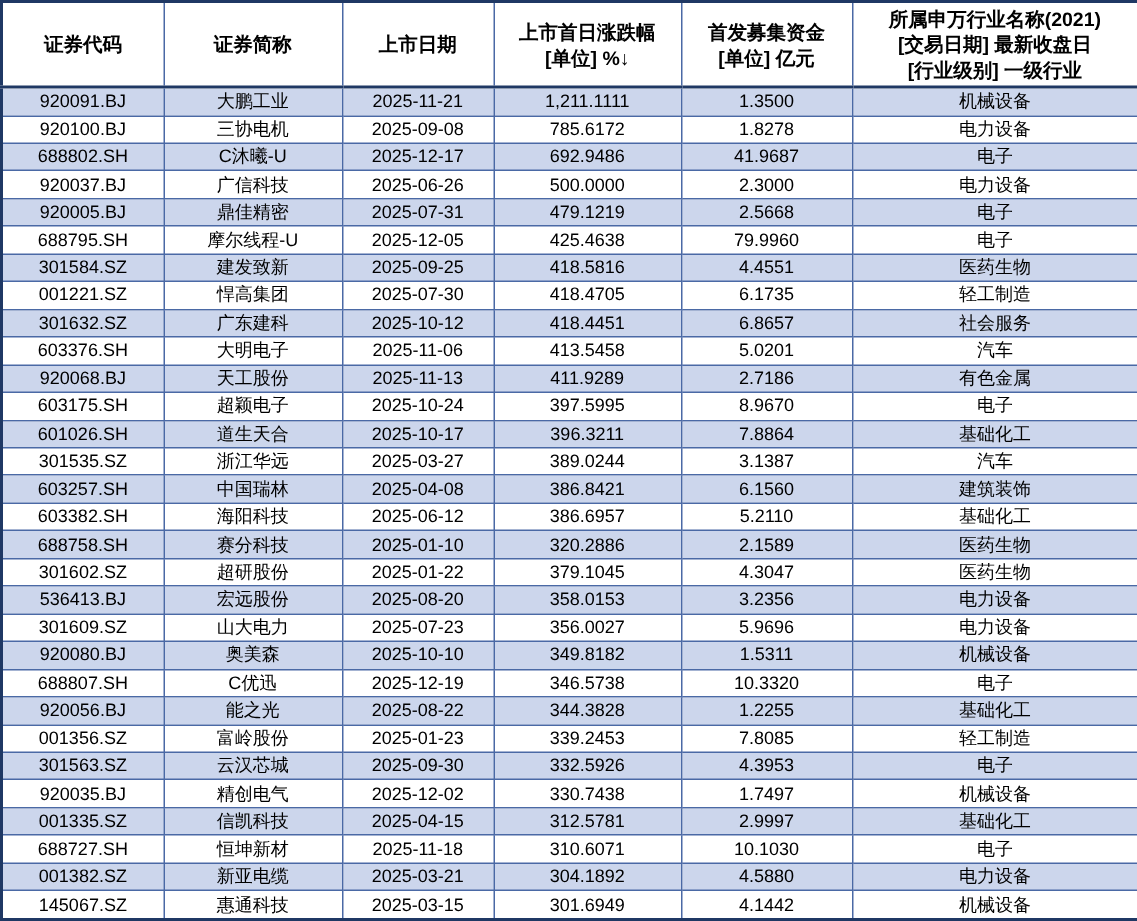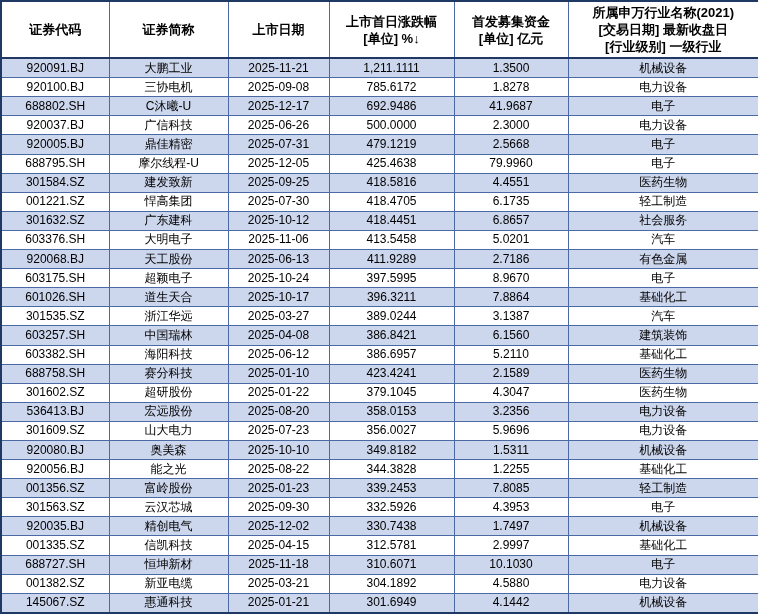--- a/index.html
+++ b/index.html
@@ -143,21 +143,21 @@
     <td>603376.SH</td>
     <td>大明电子</td>
     <td>2025-11-06</td>
     <td>413.5458</td>
     <td>5.0201</td>
     <td>汽车</td>
   </tr>
       <tr>
     <td>920068.BJ</td>
     <td>天工股份</td>
-    <td>2025-06-13</td>
+    <td>2025-11-13</td>
     <td>411.9289</td>
     <td>2.7186</td>
     <td>有色金属</td>
   </tr>
       <tr>
     <td>603175.SH</td>
     <td>超颖电子</td>
     <td>2025-10-24</td>
     <td>397.5995</td>
     <td>8.9670</td>
@@ -192,21 +192,21 @@
     <td>海阳科技</td>
     <td>2025-06-12</td>
     <td>386.6957</td>
     <td>5.2110</td>
     <td>基础化工</td>
   </tr>
       <tr>
     <td>688758.SH</td>
     <td>赛分科技</td>
     <td>2025-01-10</td>
-    <td>423.4241</td>
+    <td>320.2886</td>
     <td>2.1589</td>
     <td>医药生物</td>
   </tr>
       <tr>
     <td>301602.SZ</td>
     <td>超研股份</td>
     <td>2025-01-22</td>
     <td>379.1045</td>
     <td>4.3047</td>
     <td>医药生物</td>
@@ -229,20 +229,28 @@
   </tr>
       <tr>
     <td>920080.BJ</td>
     <td>奥美森</td>
     <td>2025-10-10</td>
     <td>349.8182</td>
     <td>1.5311</td>
     <td>机械设备</td>
   </tr>
       <tr>
+    <td>688807.SH</td>
+    <td>C优迅</td>
+    <td>2025-12-19</td>
+    <td>346.5738</td>
+    <td>10.3320</td>
+    <td>电子</td>
+  </tr>
+      <tr>
     <td>920056.BJ</td>
     <td>能之光</td>
     <td>2025-08-22</td>
     <td>344.3828</td>
     <td>1.2255</td>
     <td>基础化工</td>
   </tr>
       <tr>
     <td>001356.SZ</td>
     <td>富岭股份</td>
@@ -287,19 +295,19 @@
     <td>001382.SZ</td>
     <td>新亚电缆</td>
     <td>2025-03-21</td>
     <td>304.1892</td>
     <td>4.5880</td>
     <td>电力设备</td>
   </tr>
       <tr>
     <td>145067.SZ</td>
     <td>惠通科技</td>
-    <td>2025-01-21</td>
+    <td>2025-03-15</td>
     <td>301.6949</td>
     <td>4.1442</td>
     <td>机械设备</td>
   </tr>
     </tbody>
 </table>
 
 </body></html>

